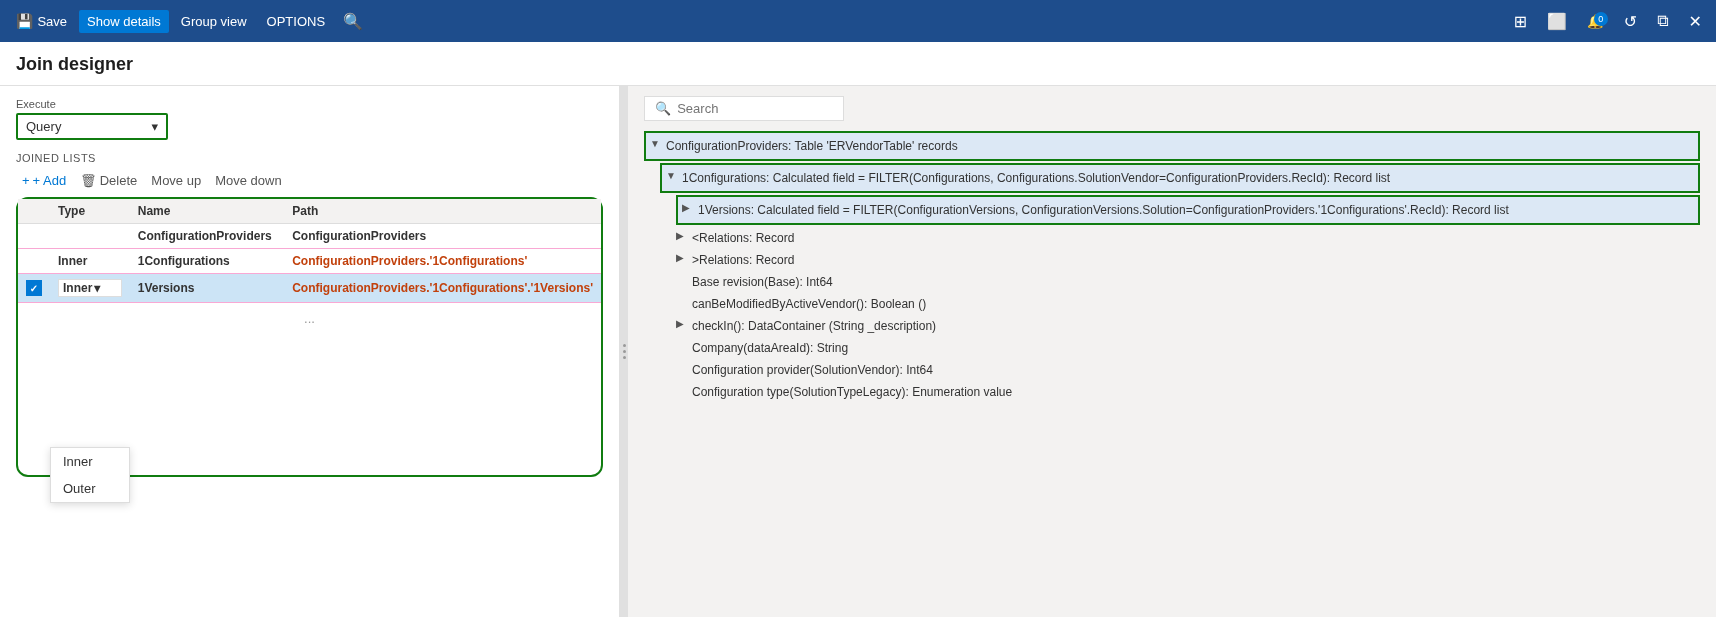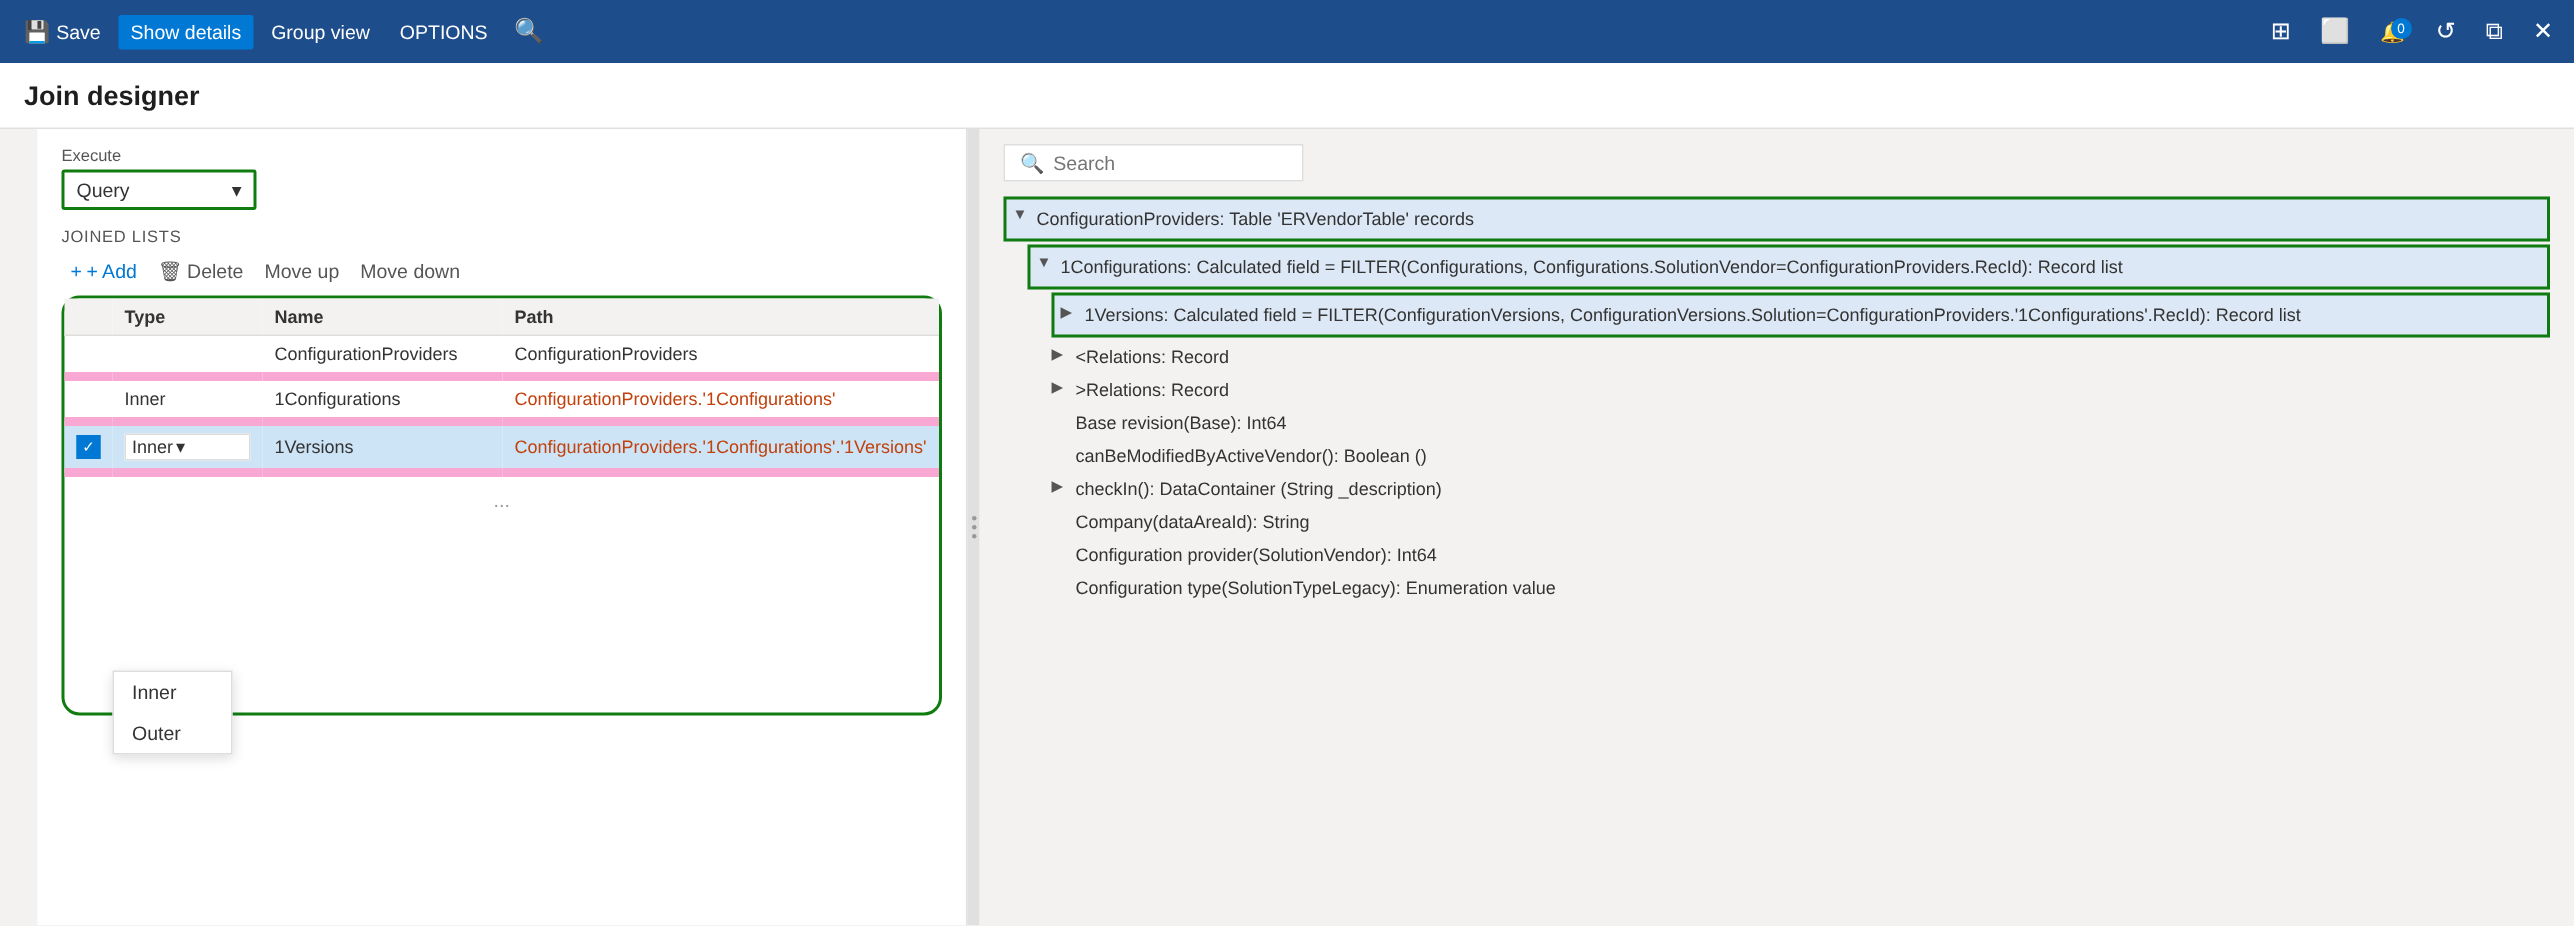--- a/index.html
+++ b/index.html
@@ -50,21 +50,20 @@
     }
     .page-title {
       font-size: 18px; font-weight: 600; color: #1e1e1e; margin-bottom: 10px;
     }
 
     
     .content-area {
       display: flex;
       flex: 1;
       overflow: hidden;
-      padding-left: 25px;
     }
 
     
     .left-panel {
       width: 620px;
       background: #fff;
       display: flex;
       flex-direction: column;
       border-right: 1px solid #e0e0e0;
       overflow: hidden;
@@ -72,21 +71,21 @@
     .left-panel-inner {
       padding: 12px 16px;
     }
 
     
     .field-group { margin-bottom: 12px; }
     .field-label { font-size: 11px; color: #555; margin-bottom: 3px; }
     .execute-select {
       display: flex; align-items: flex-start; justify-content: space-between;
       border: 2px solid #107c10; border-radius: 2px;
-      padding: 4px 8px; width: 130px; cursor: pointer;
+      padding: 4px 8px; width: 152px; cursor: pointer;
       background: #fff; font-size: 13px;
     }
     .execute-select-arrow { color: #333; }
 
     
     .section-label {
       font-size: 11px; color: #555; font-weight: 400; letter-spacing: 0.5px; margin-bottom: 6px;
     }
     .toolbar-actions {
       display: flex; align-items: center; gap: 2px; margin-bottom: 6px;
@@ -105,21 +104,21 @@
       position: relative;
     }
     .joined-table {
       width: 100%; border-collapse: collapse; font-size: 12px;
     }
     .joined-table th {
       background: #f3f2f1; border-bottom: 1px solid #ddd;
       padding: 5px 8px; text-align: left; font-weight: 600; color: #333;
     }
     .joined-table td {
-      padding: 5px 8px; border-bottom: 6px solid #f9a8d4; vertical-align: middle;
+      padding: 5px 8px; border-bottom: 1px solid #f9a8d4; vertical-align: middle; font-weight: bold;
     }
     .joined-table tr.selected td { background: #cce4f6; }
     .check-col { width: 30px; text-align: center; }
     .type-col { width: 100px; }
     .name-col { width: 160px; }
     .path-col { }
     .checkbox-checked {
       width: 16px; height: 16px; background: #0078d4; border: 1px solid #0078d4;
       display: inline-flex; align-items: center; justify-content: center; color: #fff; font-size: 10px;
     }

